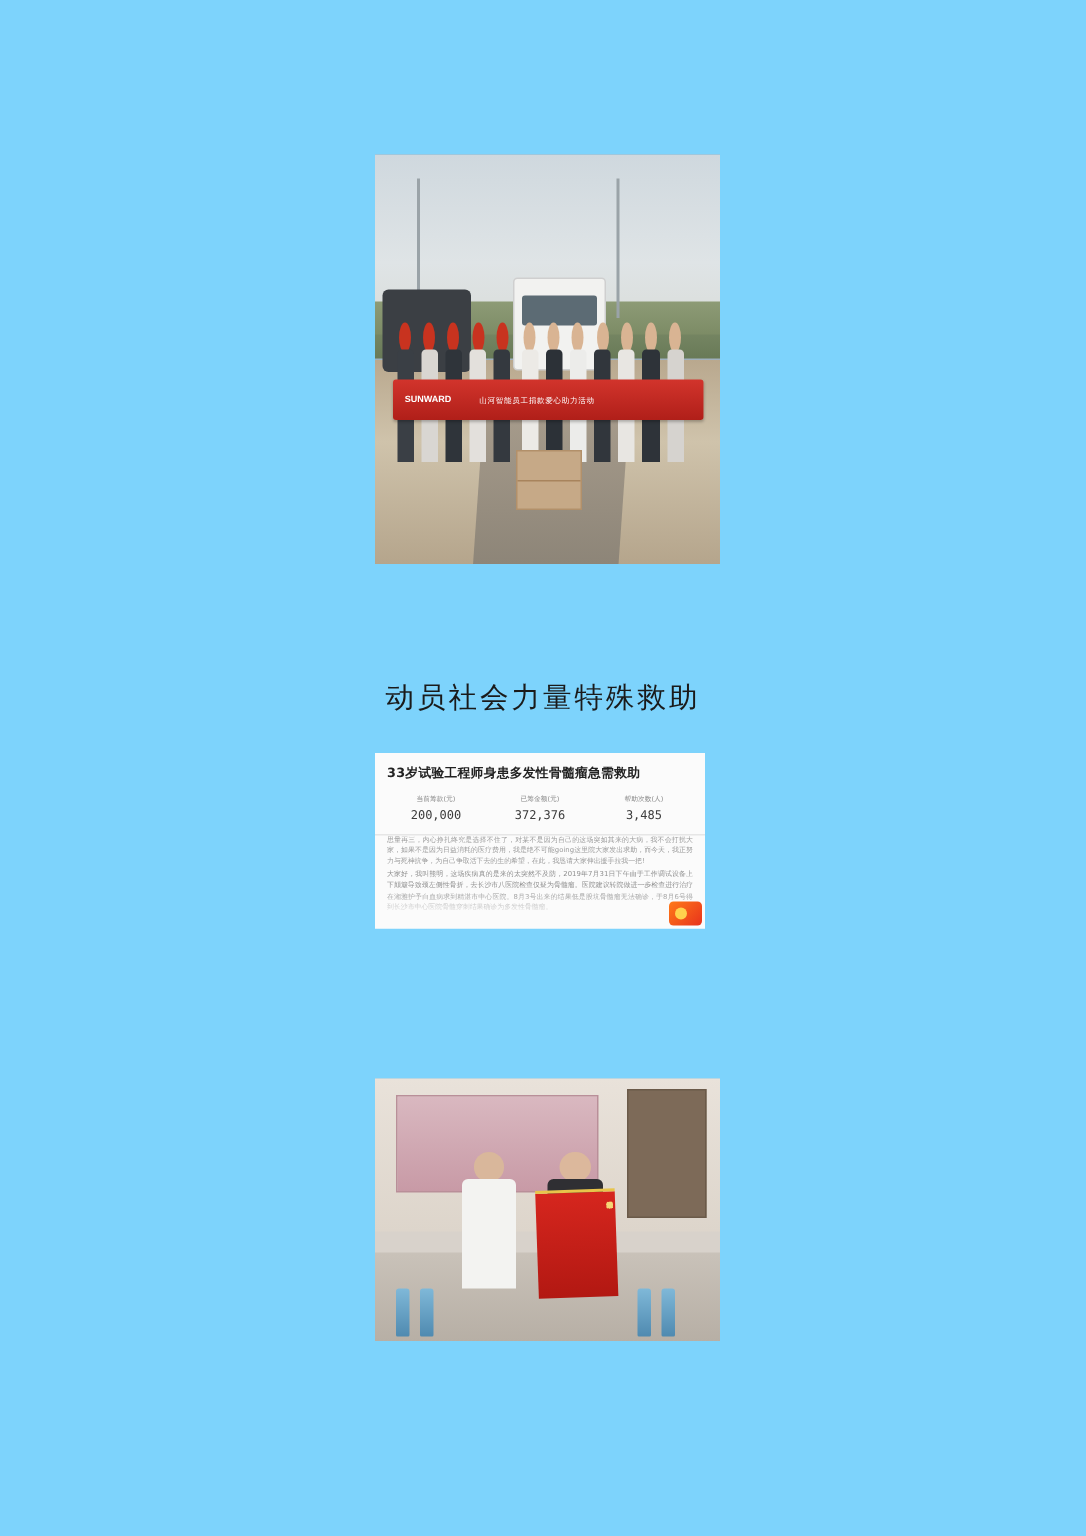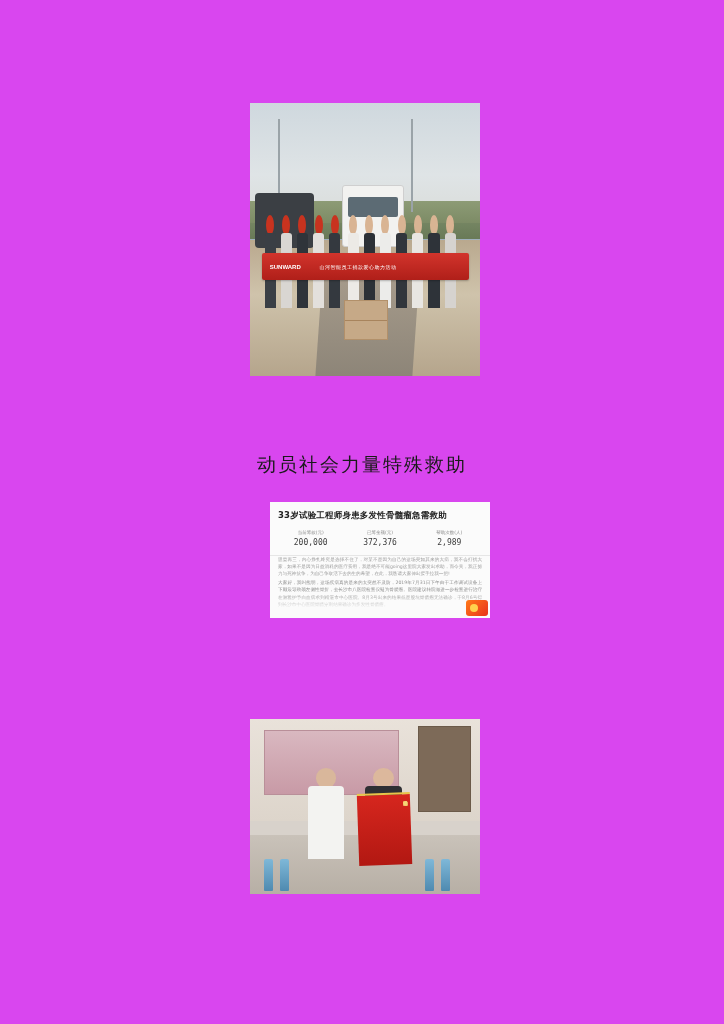--- a/index.html
+++ b/index.html
@@ -12,21 +12,21 @@
     height: 1024px;
     font-family: "Liberation Sans", sans-serif;
     color: #222;
     position: relative;
     overflow: hidden;
   }
   .page {
     width: 724px;
     height: 1024px;
     position: relative;
-    background: #d946ef;
+    background: #7dd3fc;
   }
 
   
   .photo-top {
     position: absolute;
     left: 250px;
     top: 103px;
     width: 230px;
     height: 273px;
     overflow: hidden;
@@ -115,21 +115,20 @@
   }
 
   
   .card {
     position: absolute;
     left: 250px;
     top: 502px;
     width: 220px;
     background: #fbfbfb;
     border: 0;
-    margin-left: 20px;
   }
   .card-title {
     padding: 8px 8px 6px 8px;
     font-size: 8.5px;
     font-weight: bold;
     color: #222;
     font-family: "DejaVu Sans", "Liberation Sans", sans-serif;
     letter-spacing: .2px;
   }
   .stats {
@@ -327,21 +326,21 @@
       <div class="stat">
         <div class="label">当前筹款(元)</div>
         <div class="value">200,000</div>
       </div>
       <div class="stat">
         <div class="label">已筹金额(元)</div>
         <div class="value">372,376</div>
       </div>
       <div class="stat">
         <div class="label">帮助次数(人)</div>
-        <div class="value">2,989</div>
+        <div class="value">3,485</div>
       </div>
     </div>
 
     <div class="body-text">
       <p>思量再三，内心挣扎终究是选择不住了，对某不是因为自己的这场突如其来的大病，我不会打扰大家，如果不是因为日益消耗的医疗费用，我是绝不可能going这里院大家发出求助，而今天，我正努力与死神抗争，为自己争取活下去的生的希望，在此，我恳请大家伸出援手拉我一把!</p>
       <p class="dark">大家好，我叫熊明，这场疾病真的是来的太突然不及防，2019年7月31日下午由于工作调试设备上下颠簸导致颈左侧性骨折，去长沙市八医院检查仅疑为骨髓瘤。医院建议转院做进一步检查进行治疗在湘雅护予白血病求到精湛市中心医院。8月3号出来的结果低是股坑骨髓瘤无法确诊，于8月6号得到长沙市中心医院骨髓穿刺结果确诊为多发性骨髓瘤。</p>
     </div>
 
     <div class="card-fade"></div>
     <div class="fade-logo"></div>

